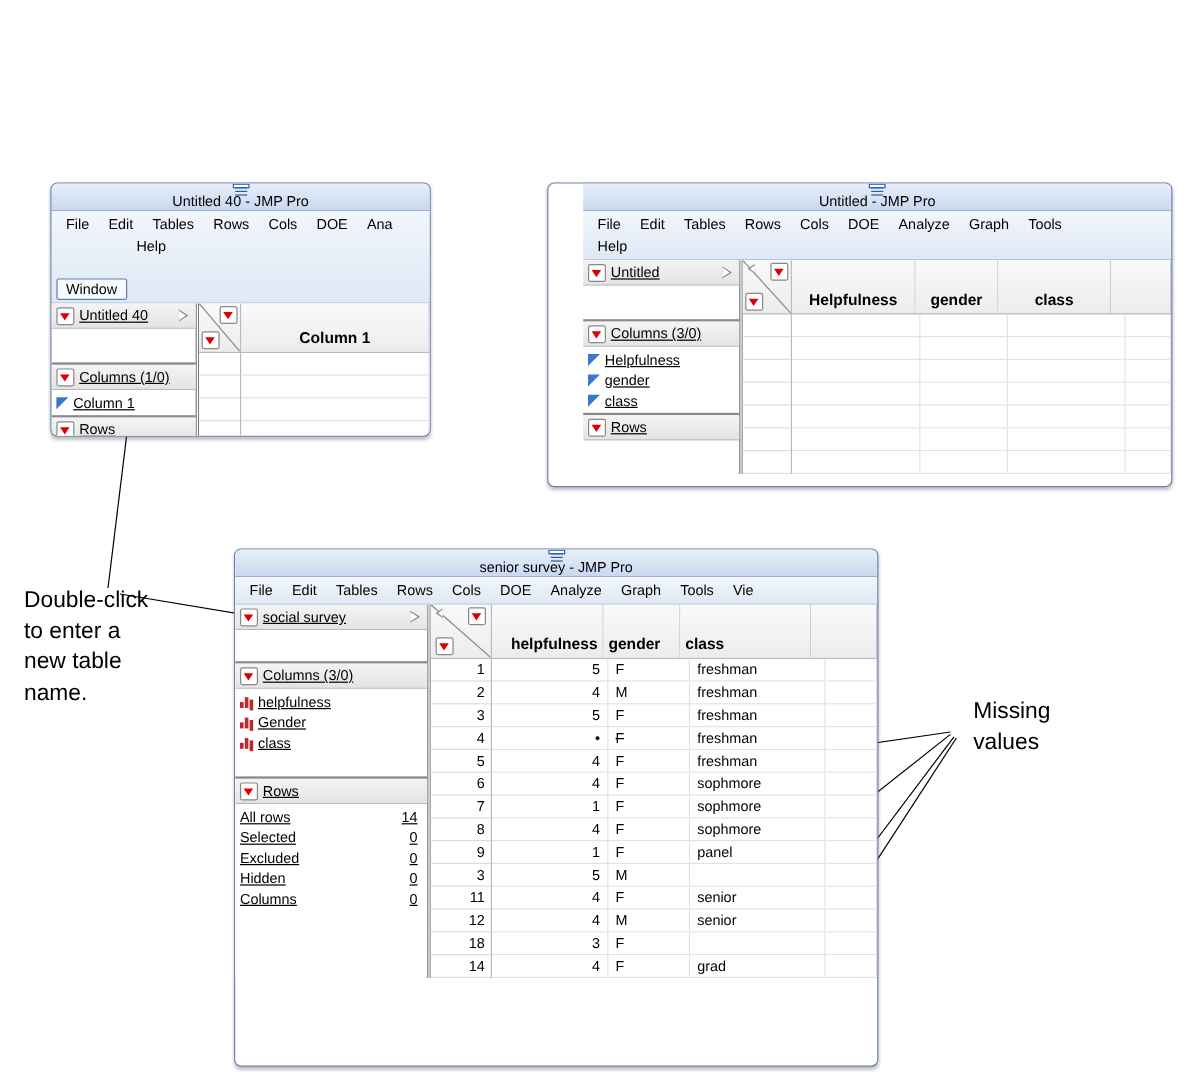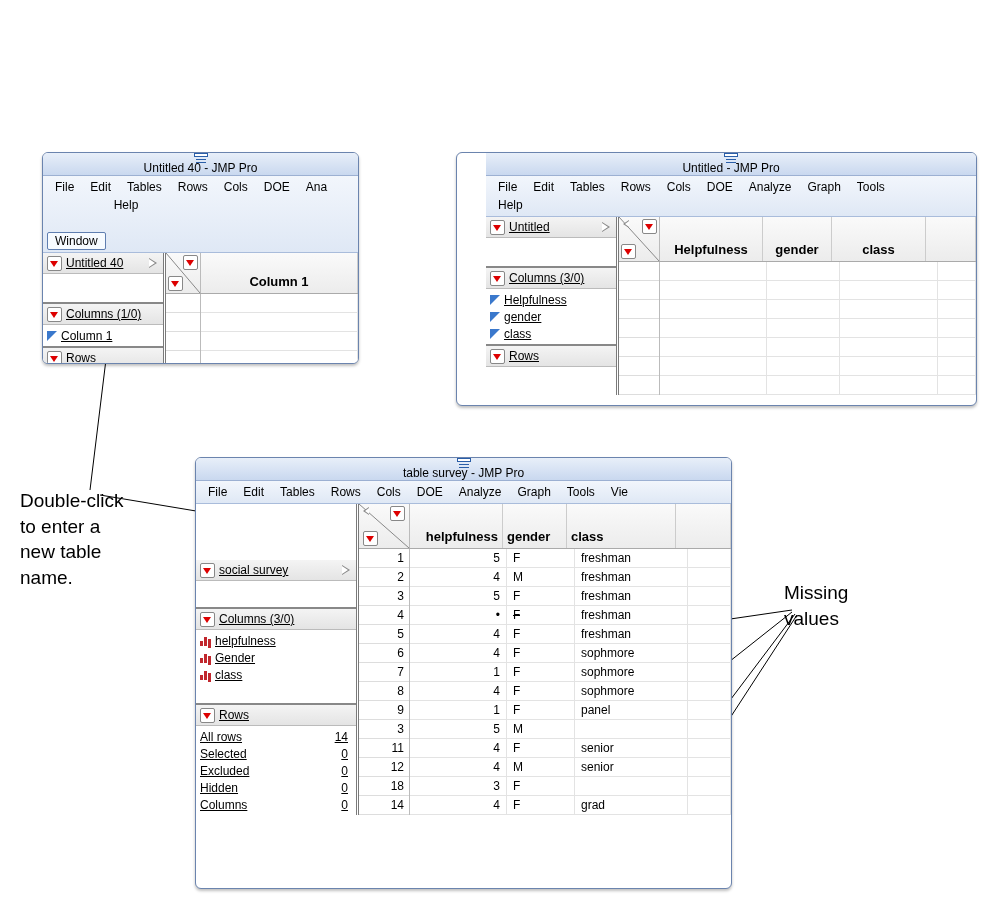--- a/index.html
+++ b/index.html
@@ -50,21 +50,21 @@
   .menubar .row-break{flex-basis:100%;height:0;}
 
   .body-split{display:flex;}
 
   
   .side{
     width:120px;flex:0 0 auto;border-right:3px double #7a7a7a;
     background:#fff;
     display:flex;flex-direction:column;text-decoration:underline;
   }
-  .side.side-wide{width:160px;justify-content:flex-end;}
+  .side.side-wide{width:160px;}
   .panel{
     border-bottom:2px solid #888;
   }
   .panel-head{
     display:flex;align-items:center;justify-content:space-between;
     height:20px;padding:0 4px;
     background:linear-gradient(#f4f4f4,#e4e4e4);
     border-bottom:1px solid #bbb;
   }
   .panel-head .left{display:flex;align-items:center;gap:4px;}
@@ -171,21 +171,21 @@
   svg.overlay{position:absolute;left:0;top:0;width:989px;height:909px;pointer-events:none;}
 </style>
 </head>
 <body>
 <div class="stage">
 
 <div class="annot" style="left:20px;top:488px;width:150px;white-space:pre-line;">Double-click
 to enter a
 new table
 name.</div>
-<div class="annot" style="left:784px;top:580px;width:120px;white-space:pre-line;">Missing
+<div class="annot" style="left:811px;top:580px;width:120px;white-space:pre-line;">Missing
 values</div>
 
 <svg class="overlay">
   <line x1="120" y1="245" x2="90" y2="490" stroke="#000" stroke-width="1"></line>
   <line x1="274" y1="524" x2="100" y2="495" stroke="#000" stroke-width="1"></line>
   <line x1="600" y1="638" x2="792" y2="610" stroke="#000" stroke-width="1"></line>
   <line x1="672" y1="707" x2="792" y2="612" stroke="#000" stroke-width="1"></line>
   <line x1="670" y1="780" x2="795" y2="614" stroke="#000" stroke-width="1"></line>
   <line x1="648" y1="844" x2="797" y2="615" stroke="#000" stroke-width="1"></line>
 </svg>
@@ -418,21 +418,21 @@
               </div>
         </div>
       </div>
     </div>
   </div>
 </div>
 
 <div class="jmp-window" style="left:195px;top:457px;width:535px;height:430px;">
   <div class="titlebar">
     <span class="tb-icon"></span>
-    <span class="tb-title">table survey - JMP Pro</span>
+    <span class="tb-title">senior survey - JMP Pro</span>
   </div>
   <div class="menubar">
     <span>File</span>
     <span>Edit</span>
     <span>Tables</span>
     <span>Rows</span>
     <span>Cols</span>
     <span>DOE</span>
     <span>Analyze</span>
     <span>Graph</span>

